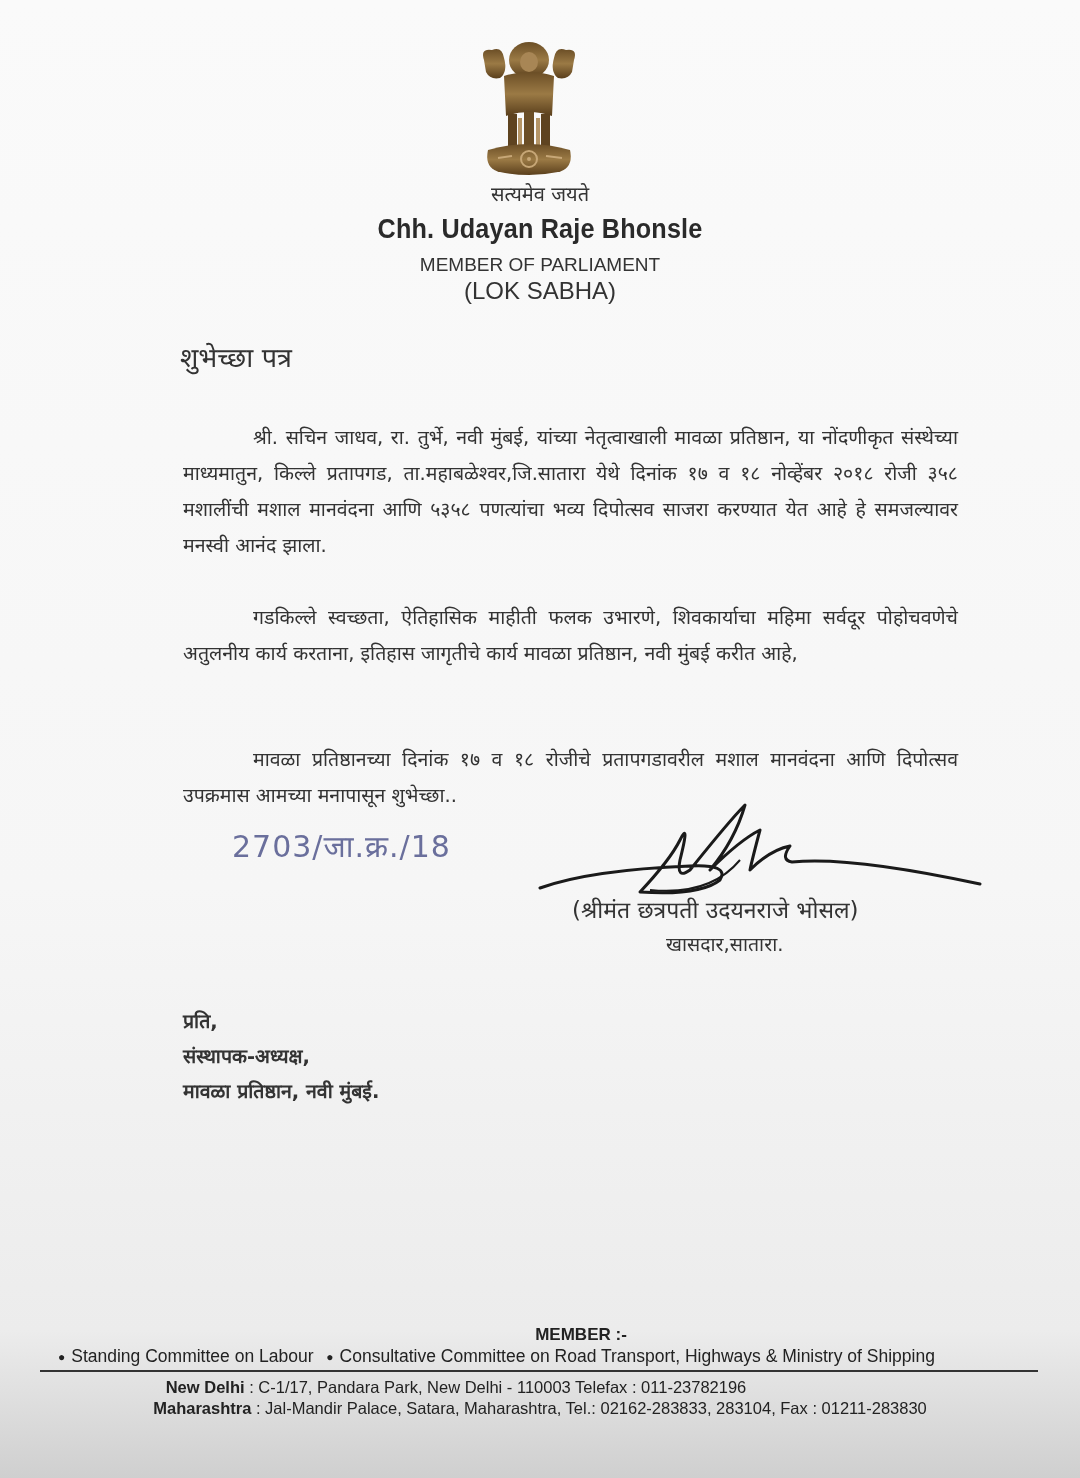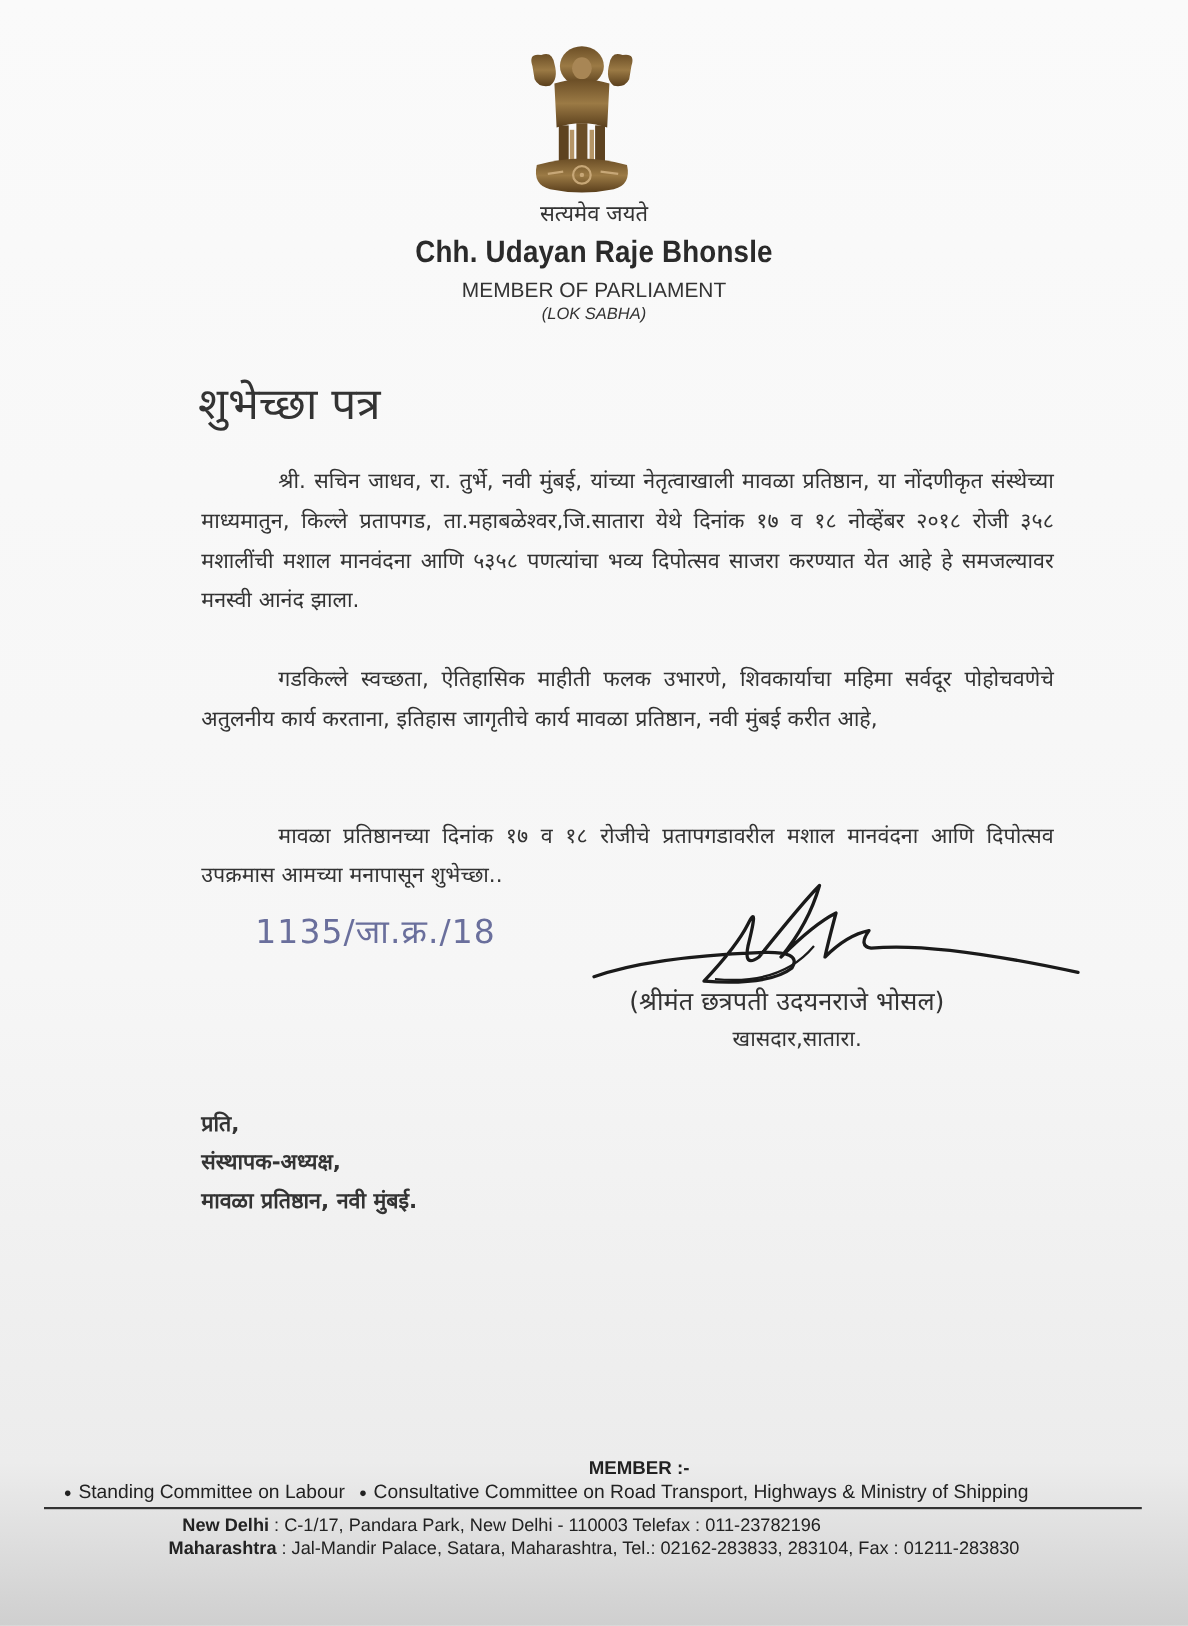--- a/index.html
+++ b/index.html
@@ -7,22 +7,22 @@
     width:1080px; height:1478px; overflow:hidden;
     background: linear-gradient(180deg, #fafafa 0%, #f6f6f6 60%, #ececec 90%, #cfcfcf 100%);
     font-family: "Liberation Sans", "DejaVu Sans", sans-serif;
     color:#222; position:relative;
   }
   .page { position:absolute; left:0; top:0; width:1080px; height:1478px; }
   .emblem { position:absolute; left:478px; top:38px; width:102px; height:140px; }
   .motto { position:absolute; left:0; width:1080px; top:180px; text-align:center; font-family:"DejaVu Serif", serif; font-size:20px; color:#333; }
   .name { position:absolute; left:0; width:1080px; top:213px; text-align:center; font-size:28px; font-weight:bold; color:#2a2a2a; letter-spacing:0.2px; transform:scaleX(0.9); }
   .sub1 { position:absolute; left:0; width:1080px; top:254px; text-align:center; font-size:19px; color:#333; }
-  .sub2 { position:absolute; left:0; width:1080px; top:277px; text-align:center; font-size:15px; color:#333;font-style:italic; }
-  .heading { position:absolute; left:180px; top:338px; font-family:"DejaVu Sans", sans-serif; font-size:40px; color:#333; }
+  .sub2 { position:absolute; left:0; width:1080px; top:277px; text-align:center; font-size:24px; color:#333; }
+  .heading { position:absolute; left:180px; top:338px; font-family:"DejaVu Sans", sans-serif; font-size:27px; color:#333; }
   .para { position:absolute; left:183px; width:775px; font-family:"DejaVu Sans", sans-serif; font-size:19.5px; line-height:36px; color:#333; text-align:justify; }
   .para .indent { display:inline-block; width:70px; }
   .p1 { top:420px; }
   .p2 { top:600px; }
   .p3 { top:742px; }
   .refno { position:absolute; left:232px; top:825px; font-family:"DejaVu Sans", sans-serif; font-size:30px; color:#6a6f9c; letter-spacing:1px; }
   .signature { position:absolute; left:530px; top:800px; width:460px; height:100px; }
   .signer { position:absolute; left:572px; top:893px; font-family:"DejaVu Sans", sans-serif; font-size:23px; color:#333; }
   .signer-title { position:absolute; left:666px; top:930px; font-family:"DejaVu Sans", sans-serif; font-size:19.5px; color:#333; }
   .recipient { position:absolute; left:183px; top:1004px; font-family:"DejaVu Sans", sans-serif; font-size:19.5px; line-height:35px; color:#333; }
@@ -74,21 +74,21 @@
   <div class="name">Chh. Udayan Raje Bhonsle</div>
   <div class="sub1">MEMBER OF PARLIAMENT</div>
   <div class="sub2">(LOK SABHA)</div>
 
   <div class="heading">शुभेच्छा पत्र</div>
 
   <div class="para p1"><span class="indent"></span><span>श्री. सचिन जाधव, रा. तुर्भे, नवी मुंबई, यांच्या नेतृत्वाखाली मावळा प्रतिष्ठान, या नोंदणीकृत संस्थेच्या माध्यमातुन, किल्ले प्रतापगड, ता.महाबळेश्वर,जि.सातारा येथे दिनांक १७ व १८ नोव्हेंबर २०१८ रोजी ३५८ मशालींची मशाल मानवंदना आणि ५३५८ पणत्यांचा भव्य दिपोत्सव साजरा करण्यात येत आहे हे समजल्यावर मनस्वी आनंद झाला.</span></div>
   <div class="para p2"><span class="indent"></span><span>गडकिल्ले स्वच्छता, ऐतिहासिक माहीती फलक उभारणे, शिवकार्याचा महिमा सर्वदूर पोहोचवणेचे अतुलनीय कार्य करताना, इतिहास जागृतीचे कार्य  मावळा प्रतिष्ठान, नवी मुंबई करीत आहे,</span></div>
   <div class="para p3"><span class="indent"></span><span>मावळा प्रतिष्ठानच्या दिनांक १७ व १८ रोजीचे प्रतापगडावरील मशाल मानवंदना आणि दिपोत्सव उपक्रमास आमच्या मनापासून शुभेच्छा..</span></div>
 
-  <div class="refno">1135/जा.क्र./18</div>
+  <div class="refno">2703/जा.क्र./18</div>
 
   <svg class="signature" viewBox="0 0 460 100">
     <path d="M10 88 Q60 70 160 66 Q200 64 190 80 Q170 96 110 92 Q140 60 150 40 Q160 20 150 60 Q146 80 160 70 Q200 20 215 5 Q205 40 180 70 Q210 40 230 30 Q222 60 220 70 Q240 50 260 46 Q250 60 262 62 Q320 56 450 84" fill="none" stroke="#1a1a1a" stroke-width="3" stroke-linecap="round" stroke-linejoin="round"></path>
     <path d="M120 90 Q180 96 210 60" fill="none" stroke="#1a1a1a" stroke-width="2"></path>
   </svg>
 
   <div class="signer">(श्रीमंत छत्रपती उदयनराजे भोसल)</div>
   <div class="signer-title">खासदार,सातारा.</div>
 
   <div class="recipient">

